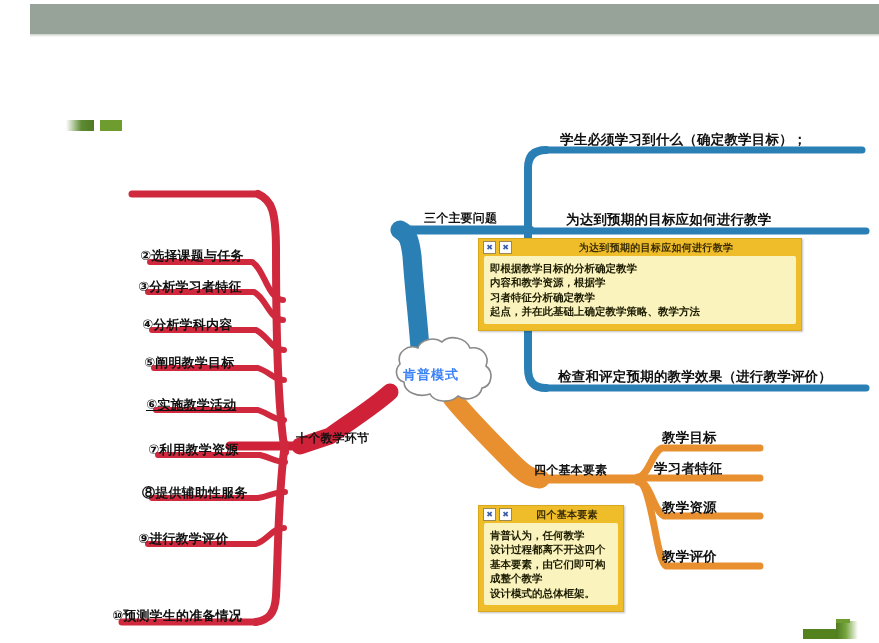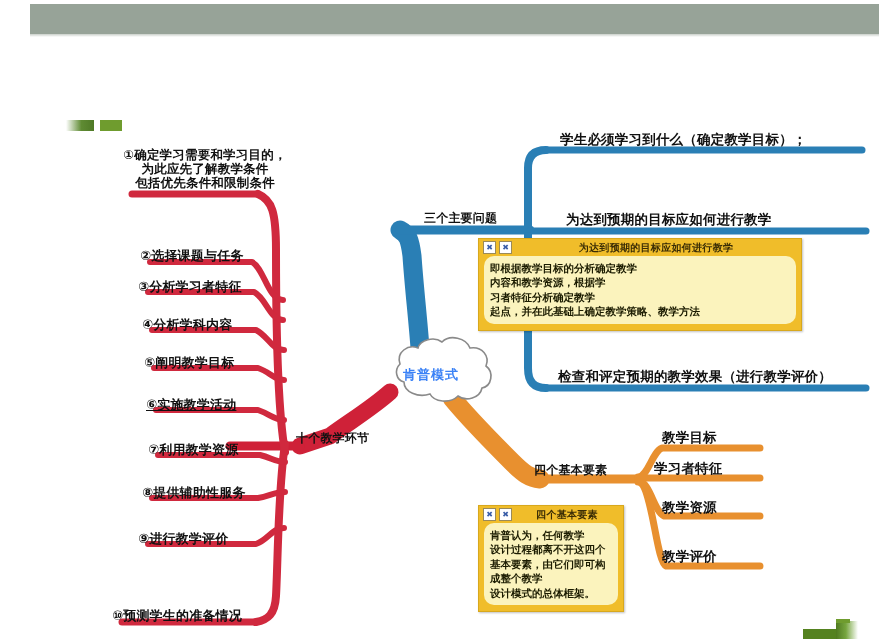--- a/index.html
+++ b/index.html
@@ -46,21 +46,21 @@
   
   .note{position:absolute;background:#f0bd2a;border:1px solid #d8a81d;
         box-shadow:1px 1px 2px rgba(0,0,0,.25);}
   .note-head{position:relative;height:17px;display:flex;align-items:center;gap:3px;
              padding:0 4px;}
   .note-title{font-size:10px;font-weight:bold;color:#3a2d05;flex:1;text-align:center;
               letter-spacing:.3px;}
   .brokenimg{width:11px;height:11px;background:#ffffff;border:1px solid #9a8a5a;
              display:inline-flex;align-items:center;justify-content:center;
              font-size:8px;color:#3b5ea8;line-height:1;font-weight:bold;}
-  .note-body{background:#fdf6c8;margin:0 5px 6px 5px;border-radius:10px;
+  .note-body{background:#fdf6c8;margin:0 5px 6px 5px;border-radius:2px;
              padding:5px 6px;font-size:10.5px;line-height:1.38;color:#1b1b00;
              font-weight:bold;white-space:pre-line;}
 
   .note-1{left:478px;top:238px;width:322px;}
   .note-1 .note-body{background:#fbf3bd;}
   .note-2{left:478px;top:505px;width:144px;}
   .note-2 .note-body{background:#fbf3bd;}
 </style>
 </head>
 <body>
@@ -150,30 +150,27 @@
                C396,380 394,370 400,364 Z" fill="#ffffff" stroke="#8a8a8a" stroke-width="1.6"></path>
     </g>
   </svg>
 
   <div class="cloud">
     <div class="cloud-txt">肯普模式</div>
   </div>
 
   <div class="lbl lbl-branch" style="left:296px;top:408px;margin-top:24px;">十个教学环节</div>
 
-  <div class="lbl lbl-left" style="left:110px;top:148px;width:190px;">①确定学习需要和学习目的，
-为此应先了解教学条件
-包括优先条件和限制条件</div>
   <div class="lbl lbl-step" style="left:140px;top:249px;">②选择课题与任务</div>
   <div class="lbl lbl-step" style="left:138px;top:280px;">③分析学习者特征</div>
   <div class="lbl lbl-step" style="left:142px;top:318px;">④分析学科内容</div>
   <div class="lbl lbl-step" style="left:144px;top:356px;">⑤阐明教学目标</div>
   <div class="lbl lbl-step" style="left:146px;top:398px;text-decoration:underline;">⑥实施教学活动</div>
   <div class="lbl lbl-step" style="left:148px;top:443px;">⑦利用教学资源</div>
-  <div class="lbl lbl-step" style="left:142px;top:486px;">⑧提供辅助性服务</div>
+  <div class="lbl lbl-step" style="left:142px;top:486px;font-family:Liberation Serif, serif;">⑧提供辅助性服务</div>
   <div class="lbl lbl-step" style="left:138px;top:532px;">⑨进行教学评价</div>
   <div class="lbl lbl-step" style="left:112px;top:609px;">⑩预测学生的准备情况</div>
 
   <div class="lbl lbl-branch" style="left:424px;top:212px;">三个主要问题</div>
 
   <div class="lbl lbl-blue" style="left:560px;top:132px;">学生必须学习到什么（确定教学目标）；</div>
   <div class="lbl lbl-blue" style="left:566px;top:212px;">为达到预期的目标应如何进行教学</div>
   <div class="lbl lbl-blue" style="left:558px;top:369px;">检查和评定预期的教学效果（进行教学评价）</div>
 
   <div class="lbl lbl-branch" style="left:534px;top:464px;">四个基本要素</div>

